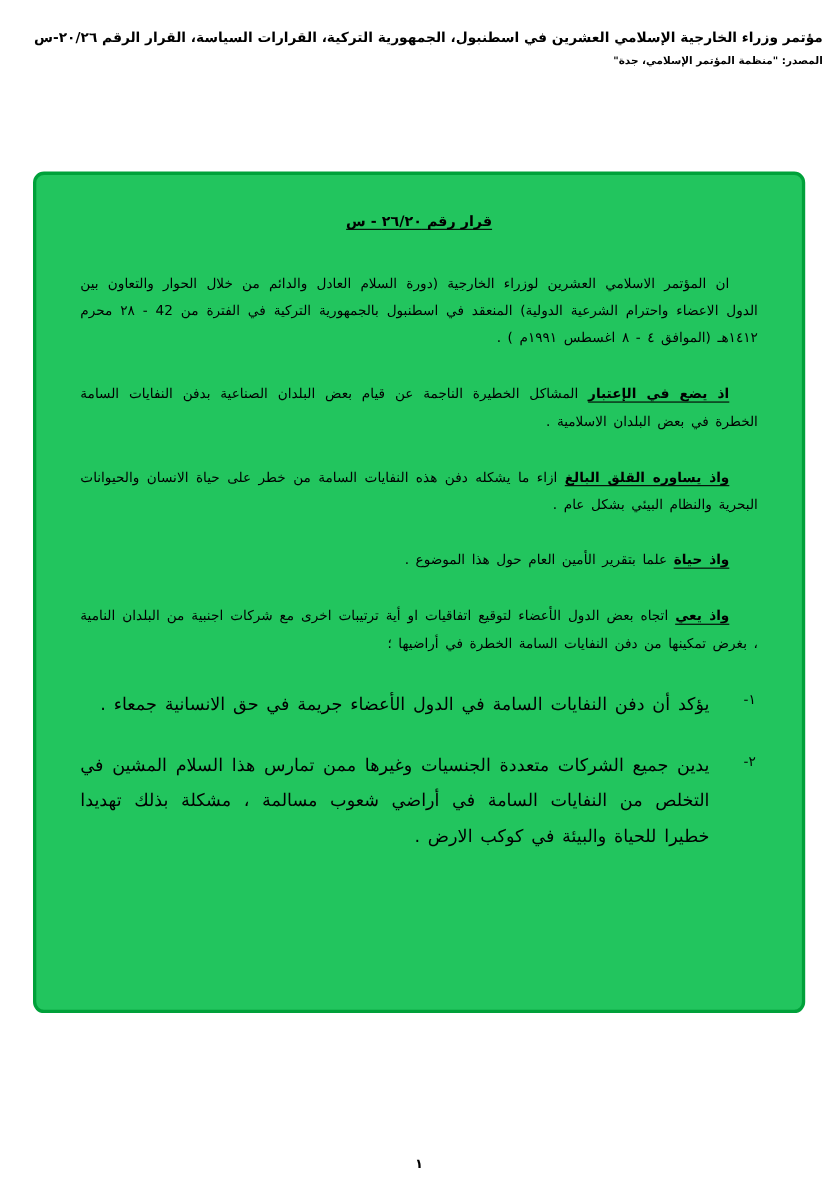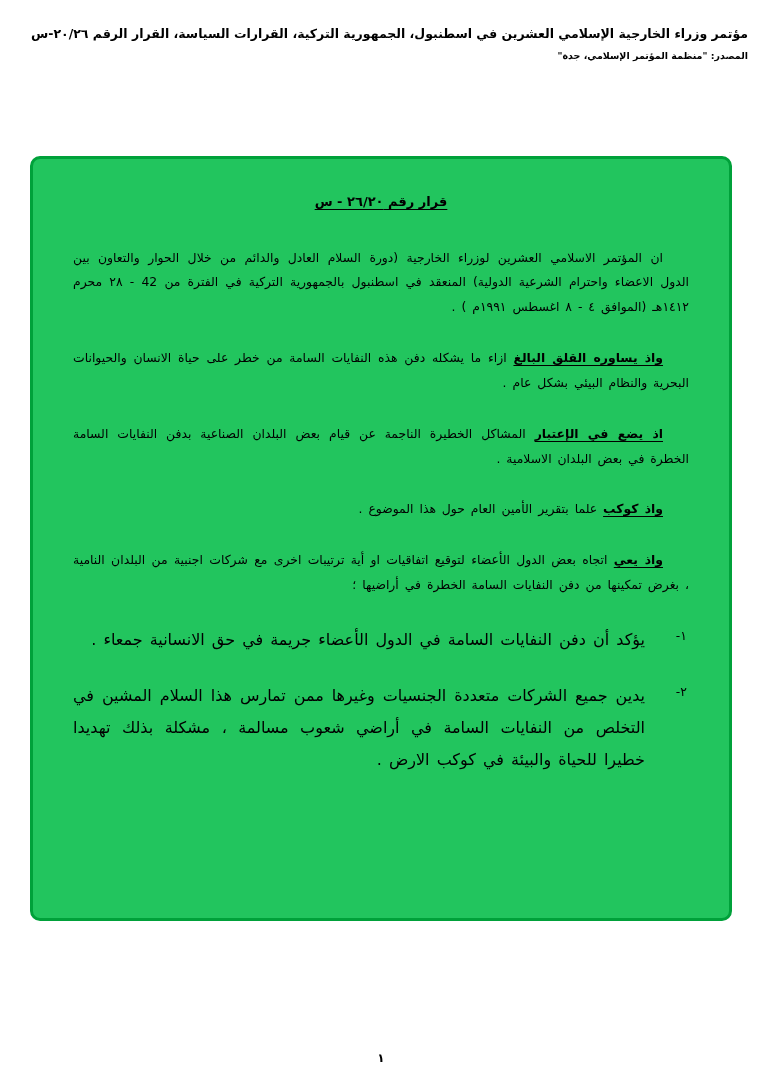--- a/index.html
+++ b/index.html
@@ -139,25 +139,25 @@
     <div class="frame-inner">
 
       <div class="res-heading">
         <span class="h-line">قرار رقم ٢٦/٢٠ - س</span>
       </div>
 
       <div class="body-block">
 
         <p class="para indent">ان المؤتمر الاسلامي العشرين لوزراء الخارجية (دورة السلام العادل والدائم من خلال الحوار والتعاون بين الدول الاعضاء واحترام الشرعية الدولية) المنعقد في اسطنبول بالجمهورية التركية في الفترة من 42 - ٢٨ محرم ١٤١٢هـ (الموافق ٤ - ٨ اغسطس ١٩٩١م ) .</p>
 
+        <p class="para indent"><span class="u">اذ يضع في الإعتبار</span><span> المشاكل الخطيرة الناجمة عن قيام بعض البلدان الصناعية بدفن النفايات السامة الخطرة في بعض البلدان الاسلامية .</span></p>
+
         <p class="para indent"><span class="u">واذ يساوره القلق البالغ</span><span> ازاء ما يشكله دفن هذه النفايات السامة من خطر على حياة الانسان والحيوانات البحرية والنظام البيئي بشكل عام .</span></p>
 
-        <p class="para indent"><span class="u">اذ يضع في الإعتبار</span><span> المشاكل الخطيرة الناجمة عن قيام بعض البلدان الصناعية بدفن النفايات السامة الخطرة في بعض البلدان الاسلامية .</span></p>
-
-        <p class="para indent"><span class="u">واذ كوكب</span><span> علما بتقرير الأمين العام حول هذا الموضوع .</span></p>
+        <p class="para indent"><span class="u">واذ حياة</span><span> علما بتقرير الأمين العام حول هذا الموضوع .</span></p>
 
         <p class="para indent"><span class="u">واذ يعي</span><span> اتجاه بعض الدول الأعضاء لتوقيع اتفاقيات او أية ترتيبات اخرى مع شركات اجنبية من البلدان النامية ، بغرض تمكينها  من دفن النفايات السامة الخطرة في أراضيها ؛</span></p>
 
         <div class="num-item">
           <div class="num">١-</div>
           <div class="txt">يؤكد أن دفن النفايات السامة في الدول الأعضاء جريمة في حق الانسانية جمعاء .</div>
         </div>
 
         <div class="num-item">
           <div class="num">٢-</div>

